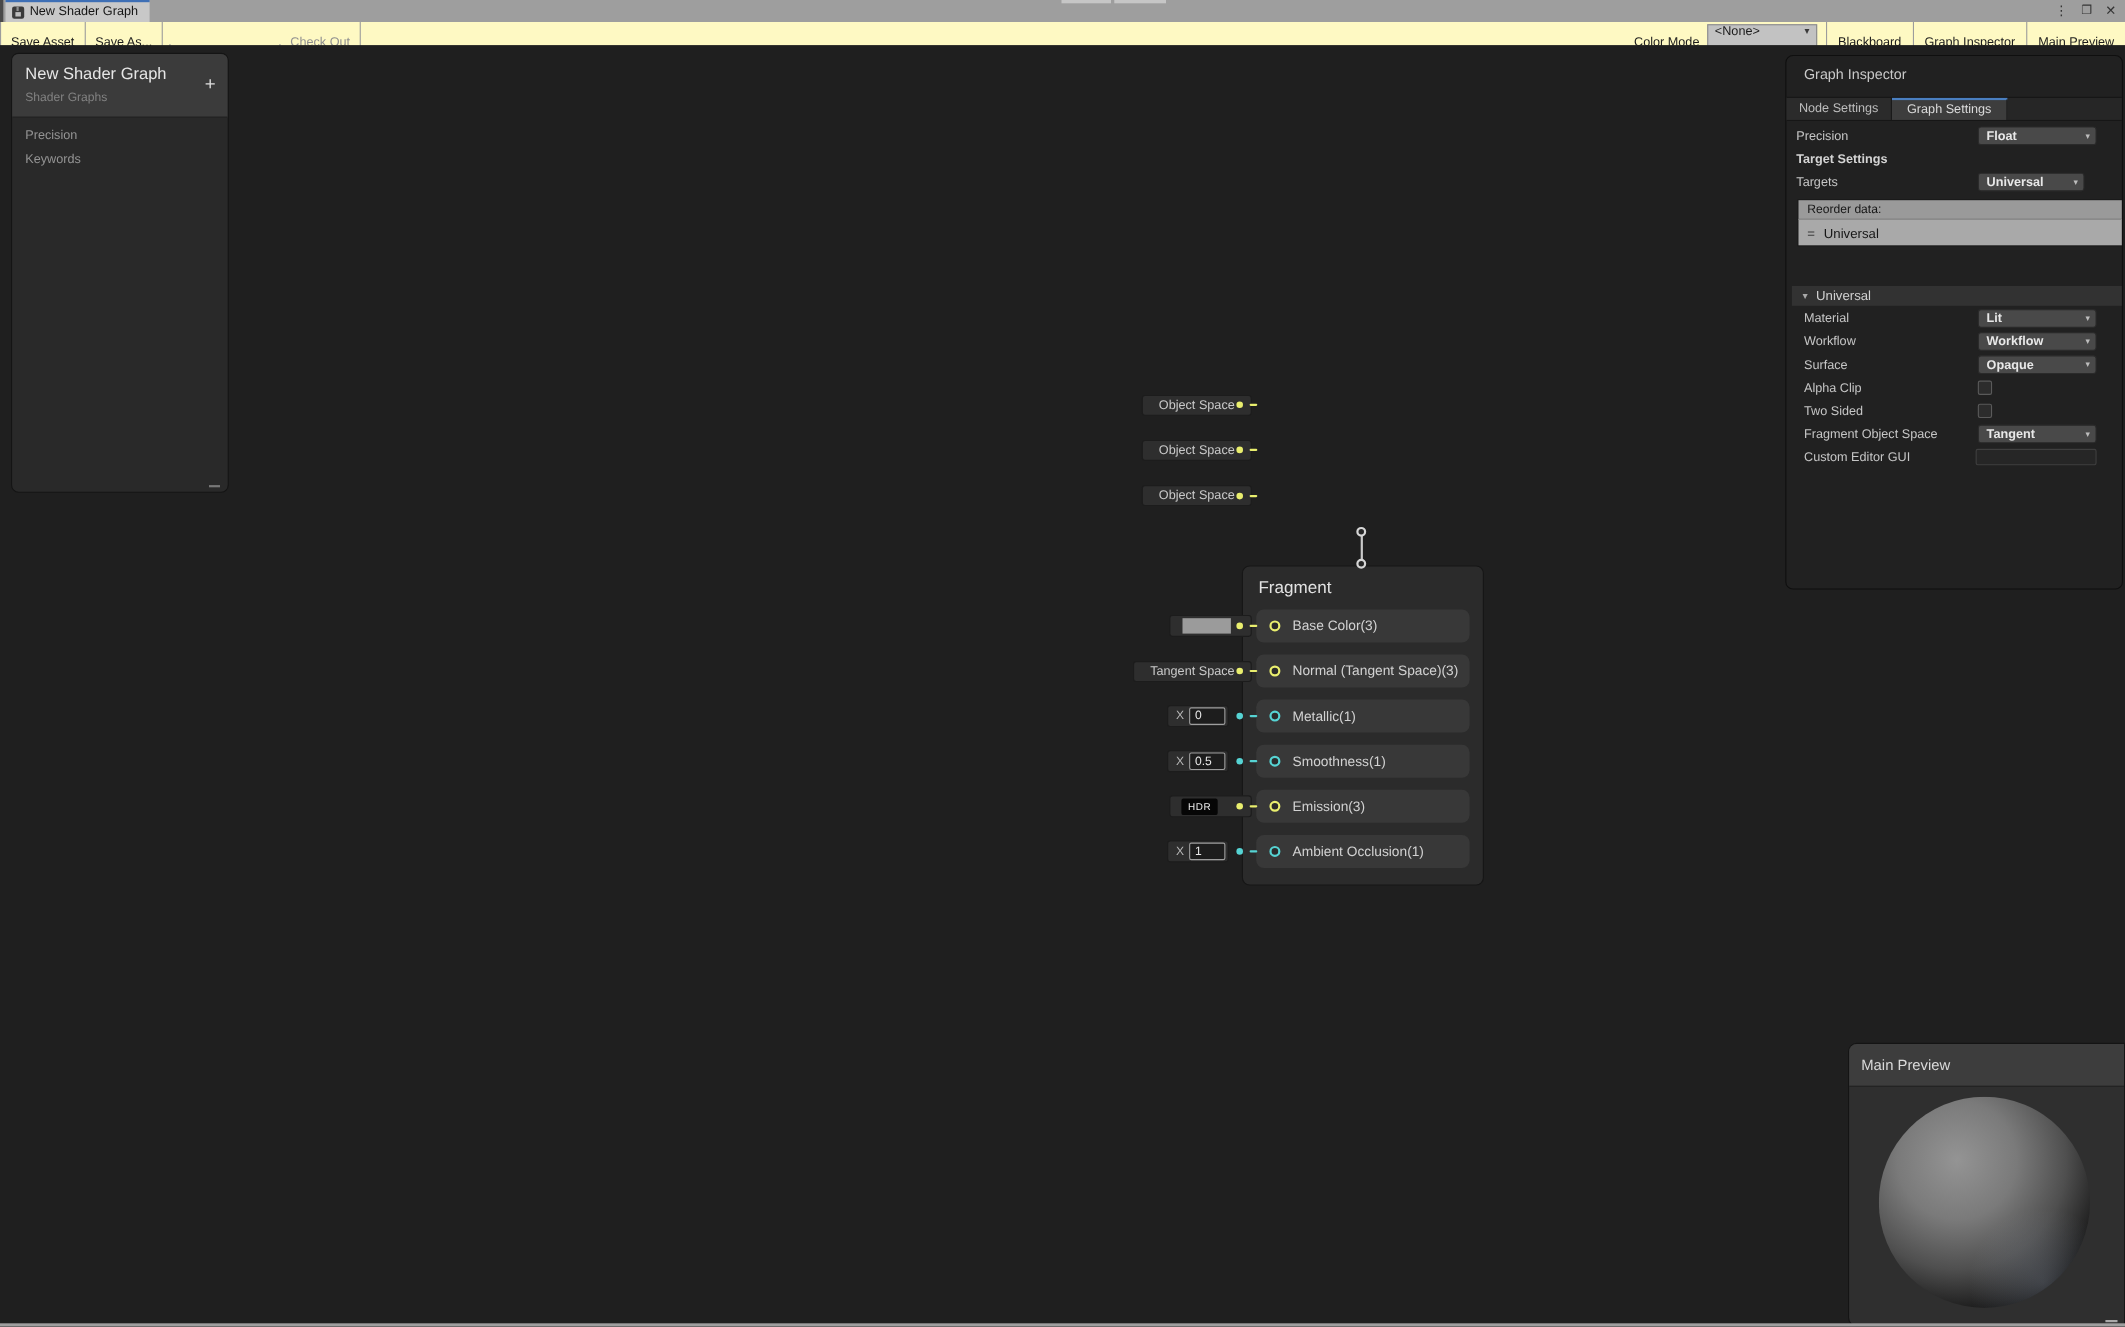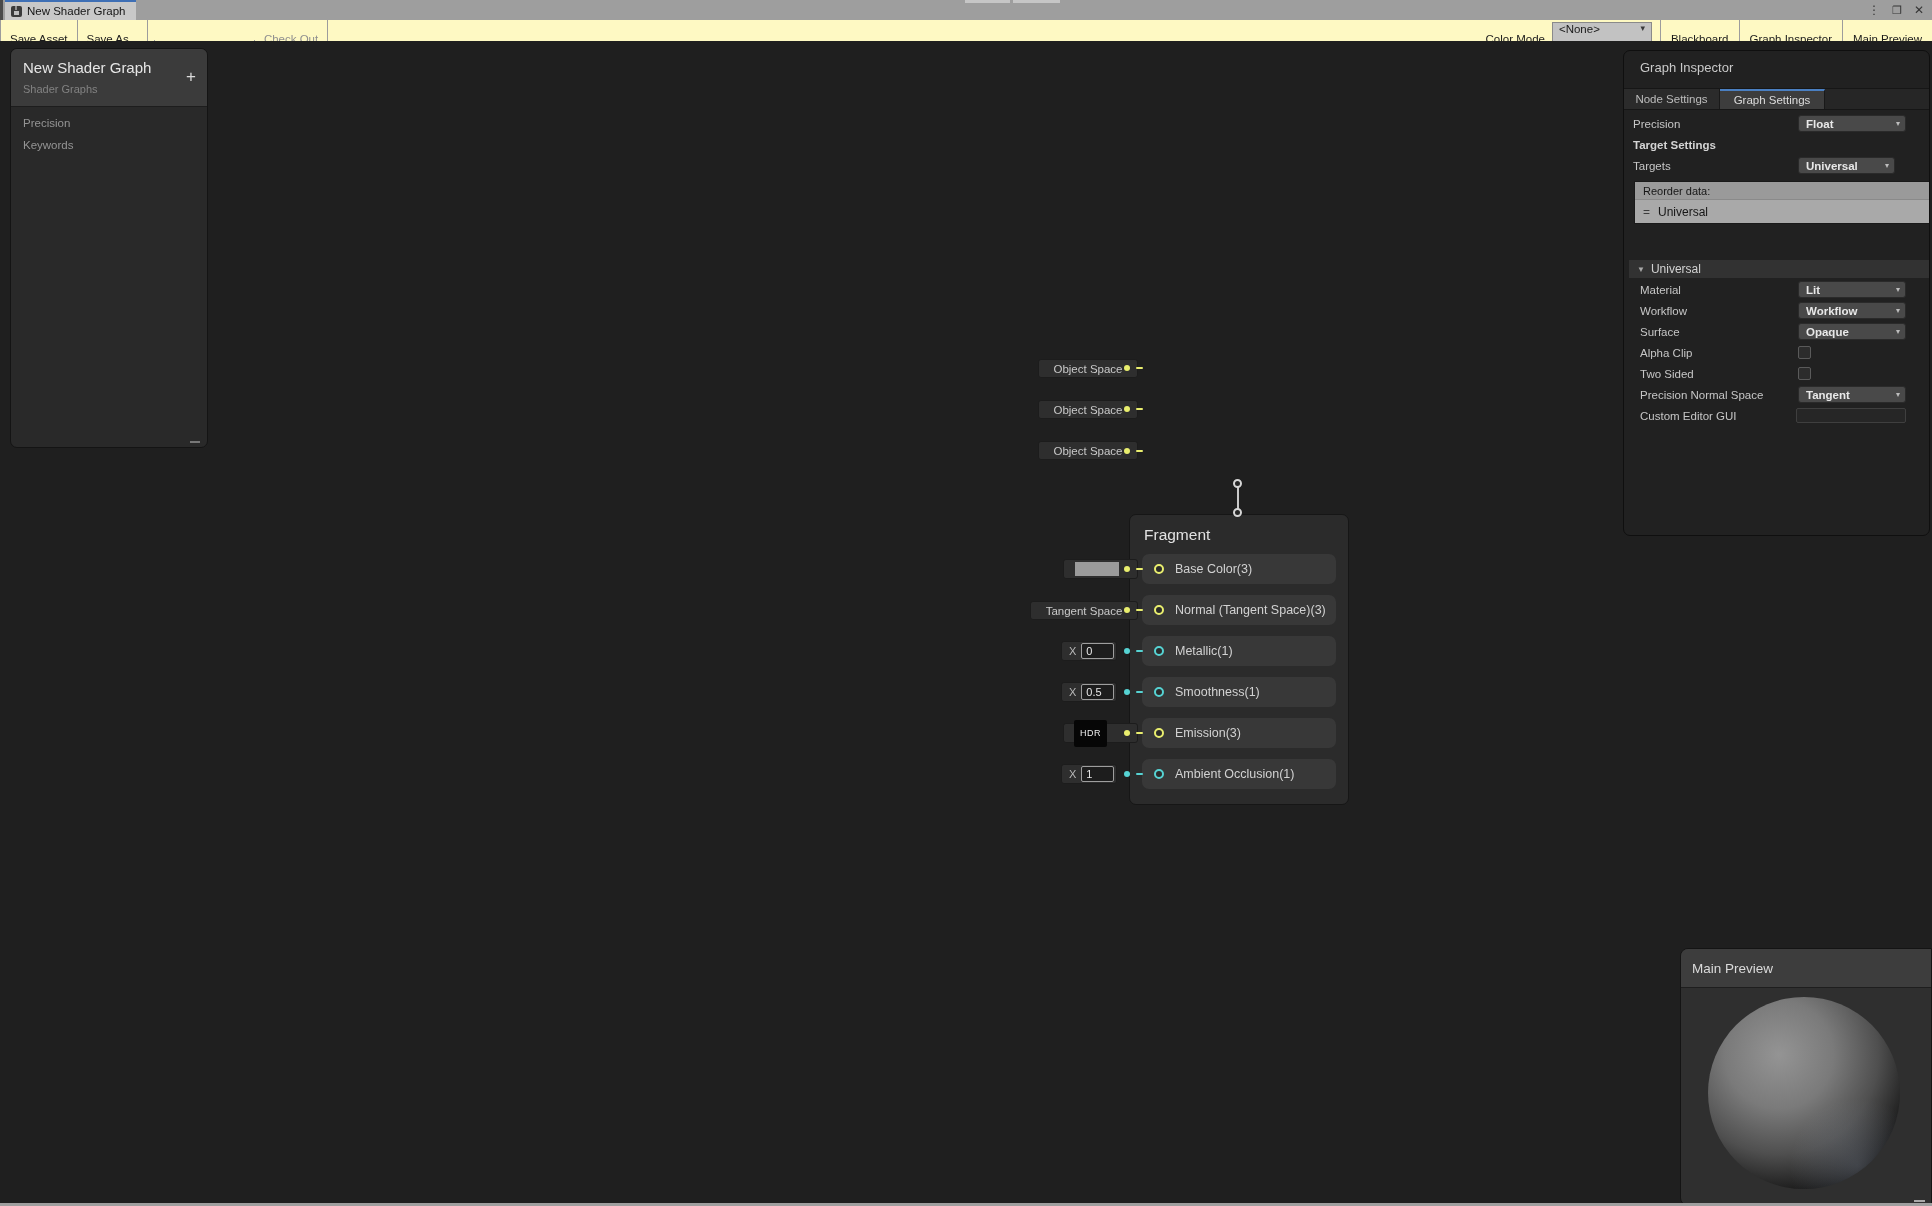--- a/index.html
+++ b/index.html
@@ -66,21 +66,21 @@
   .float-pill { position:absolute; width:56px; height:20px; background:#2e2e2e; border:1px solid #1c1c1c;
     border-radius:3px; display:flex; align-items:center; padding-left:7px; }
   .axis { font-size:11px; color:#b8b8b8; margin-right:5px; }
   .ffield { width:33px; height:16px; background:#1d1d1d; border:1px solid #9e9e9e; border-radius:2px;
     font-size:11px; color:#e8e8e8; display:flex; align-items:center; padding-left:4px; }
   .color-pill { position:absolute; left:1063px; top:518px; width:75px; height:20px; background:#2e2e2e;
     border:1px solid #1c1c1c; border-radius:3px; display:flex; align-items:center; padding-left:11px; }
   .swatch { width:44px; height:14px; background:var(--swatch); }
   .hdr-pill { position:absolute; left:1063px; top:682px; width:75px; height:20px; background:#2e2e2e;
     border:1px solid #1c1c1c; border-radius:3px; display:flex; align-items:center; padding-left:10px; }
-  .hdrbox { width:33px; height:27px; background:#060606; border-radius:2px; color:#ececec;
+  .hdrbox { width:33px; height:15px; background:#060606; border-radius:2px; color:#ececec;
     font-size:9px; display:flex; align-items:center; justify-content:center; letter-spacing:.5px; }
   .connector { position:absolute; left:1124px; width:22px; height:6px; display:flex; align-items:center; }
   .cdot { width:6px; height:6px; border-radius:50%; }
   .cdash { width:7px; height:2px; margin-left:6px; border-radius:1px; }
   .v3bg { background:var(--vec3); }
   .v1bg { background:var(--vec1); }
 
   
   .edge-line { position:absolute; left:1237px; top:446px; width:2px; height:22px; background:#c9c9c9; }
   .edge-dot { position:absolute; width:9px; height:9px; border:2px solid #d6d6d6; border-radius:50%;
@@ -336,21 +336,21 @@
   </div>
   <div class="gi-row" style="padding-left:16px;">
     <span>Alpha Clip</span>
     <span class="checkbox"></span>
   </div>
   <div class="gi-row" style="padding-left:16px;">
     <span>Two Sided</span>
     <span class="checkbox"></span>
   </div>
   <div class="gi-row" style="padding-left:16px;">
-    <span>Precision Normal Space</span>
+    <span>Fragment Object Space</span>
     <span class="dd w108">
       <span>Tangent</span>
       <span class="arrow">▾</span>
     </span>
   </div>
   <div class="gi-row" style="padding-left:16px;">
     <span>Custom Editor GUI</span>
     <span class="textfield"></span>
   </div>
 </div>

